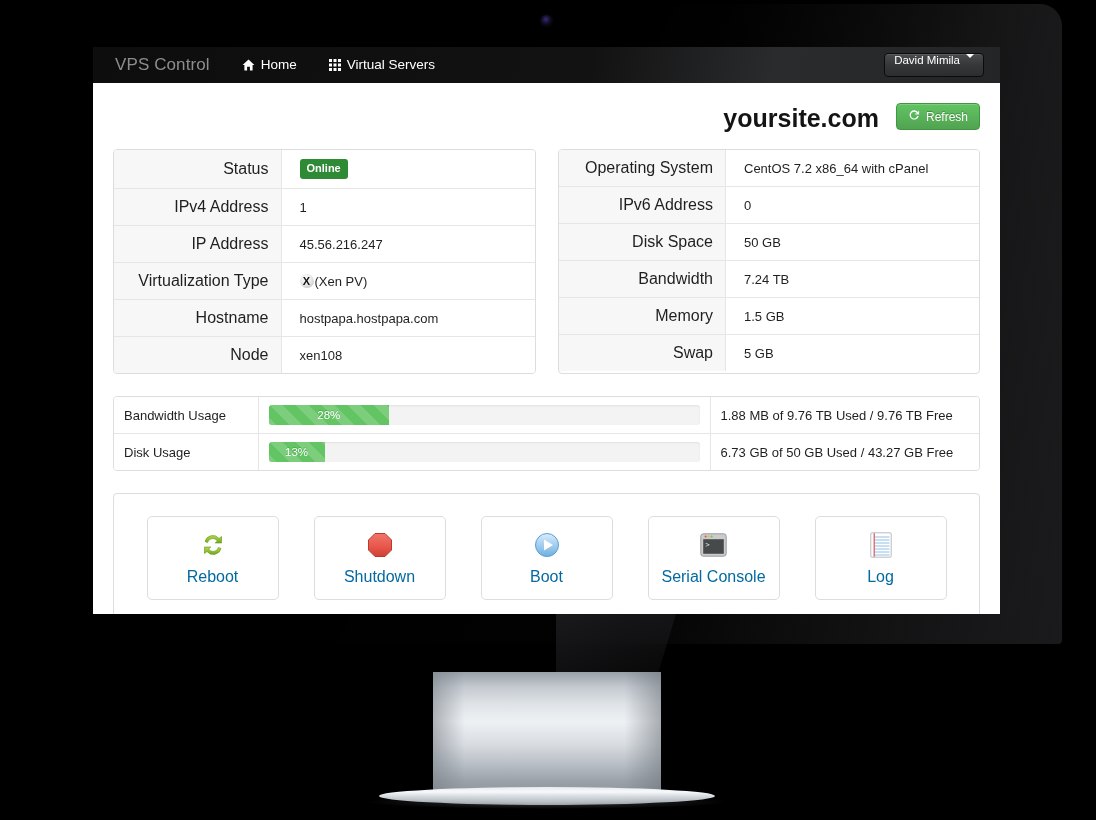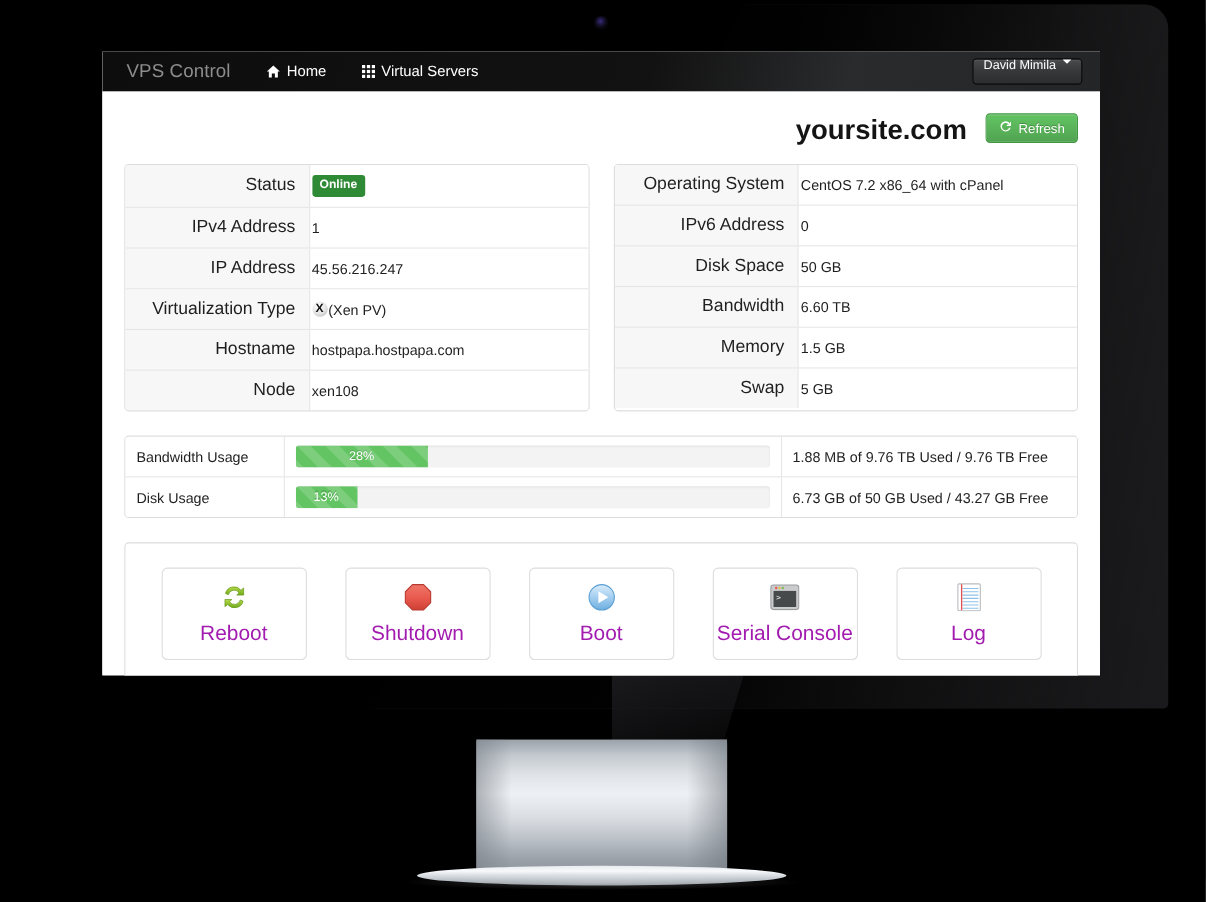--- a/index.html
+++ b/index.html
@@ -226,21 +226,21 @@
     padding: 9px 12px 9px 8px;
     background: #f7f7f8;
     border-right: 1px solid #e6e6e6;
     vertical-align: middle;
     white-space: nowrap;
   }
   table.kv td {
     text-align: left;
     color: #1f1f1f;
     font-size: 13px;
-    padding: 9px 2px;
+    padding: 9px 18px;
     background: #ffffff;
     vertical-align: middle;
   }
   .badge-online {
     display: inline-block;
     background: #2f8a36;
     color: #ffffff;
     font-size: 11px;
     font-weight: bold;
     line-height: 1;
@@ -323,21 +323,21 @@
     border: 1px solid #dddddd;
     border-radius: 5px;
     background: #ffffff;
     display: flex;
     flex-direction: column;
     align-items: center;
     justify-content: center;
     gap: 9px;
     cursor: pointer;
   }
-  .action-label { font-size: 19px; color: #a21caf; }
+  .action-label { font-size: 16px; color: #0369a1; }
   .action-icon { height: 28px; display: flex; align-items: center; justify-content: center; }
 </style>
 </head>
 <body>
 
 <div class="monitor-scene">
 
   <div class="bezel">
     <div class="bezel-inner-shade"></div>
   </div>
@@ -452,21 +452,21 @@
               <tr>
                 <th>IPv6 Address</th>
                 <td>0</td>
               </tr>
               <tr>
                 <th>Disk Space</th>
                 <td>50 GB</td>
               </tr>
               <tr>
                 <th>Bandwidth</th>
-                <td>6.60 TB</td>
+                <td>7.24 TB</td>
               </tr>
               <tr>
                 <th>Memory</th>
                 <td>1.5 GB</td>
               </tr>
               <tr>
                 <th>Swap</th>
                 <td>5 GB</td>
               </tr>
             </tbody>

